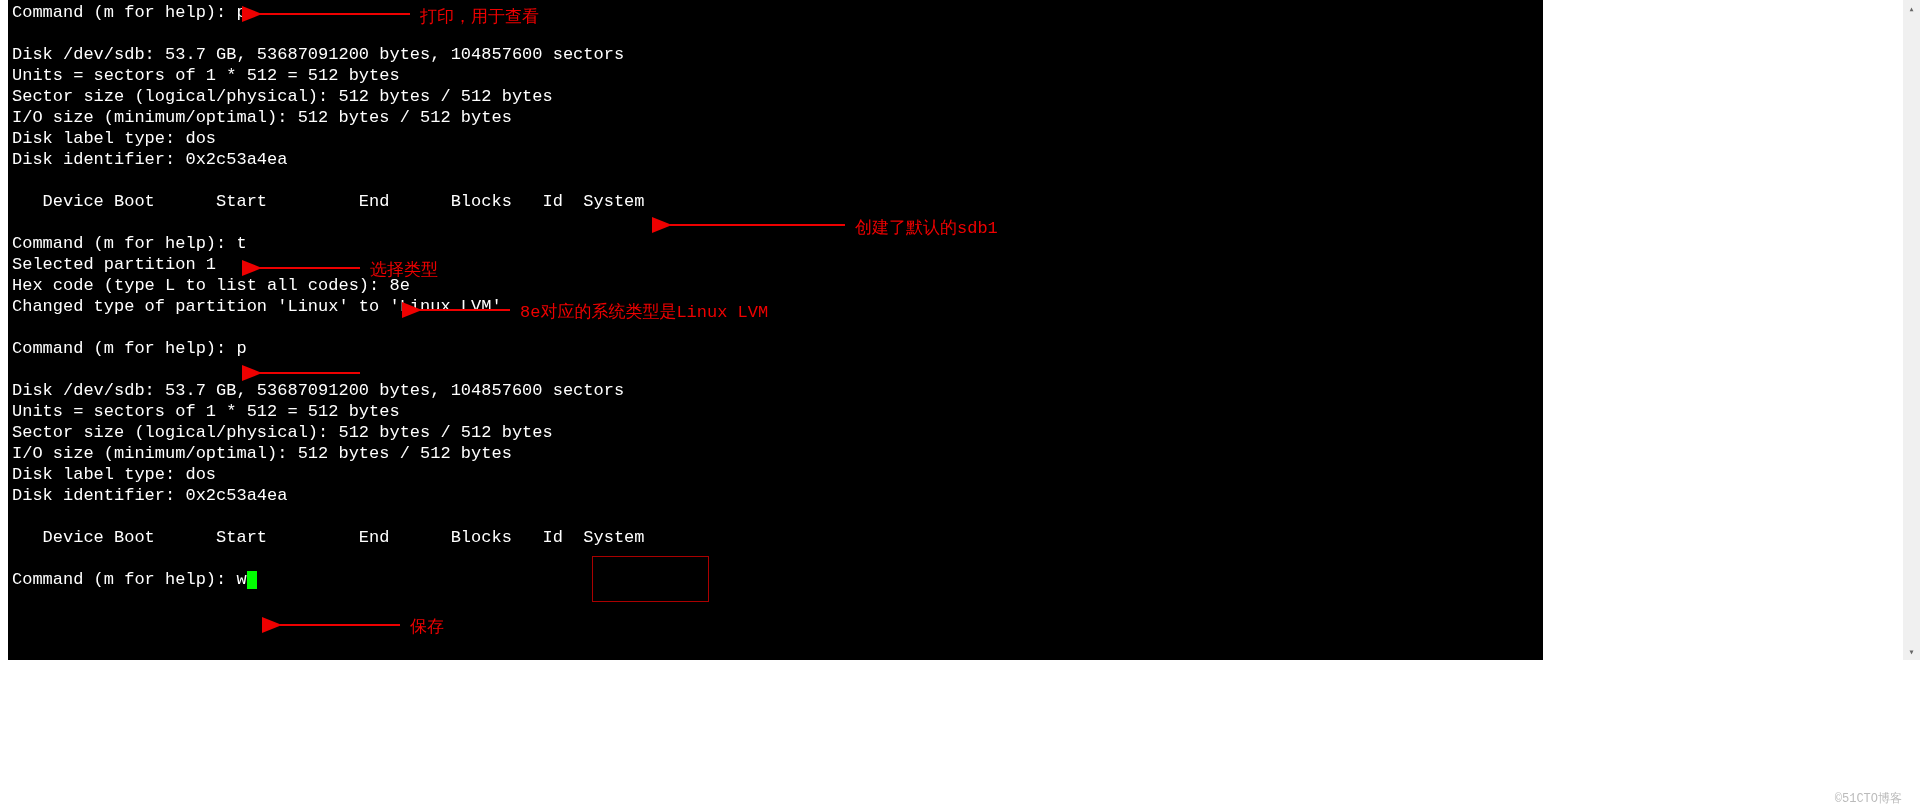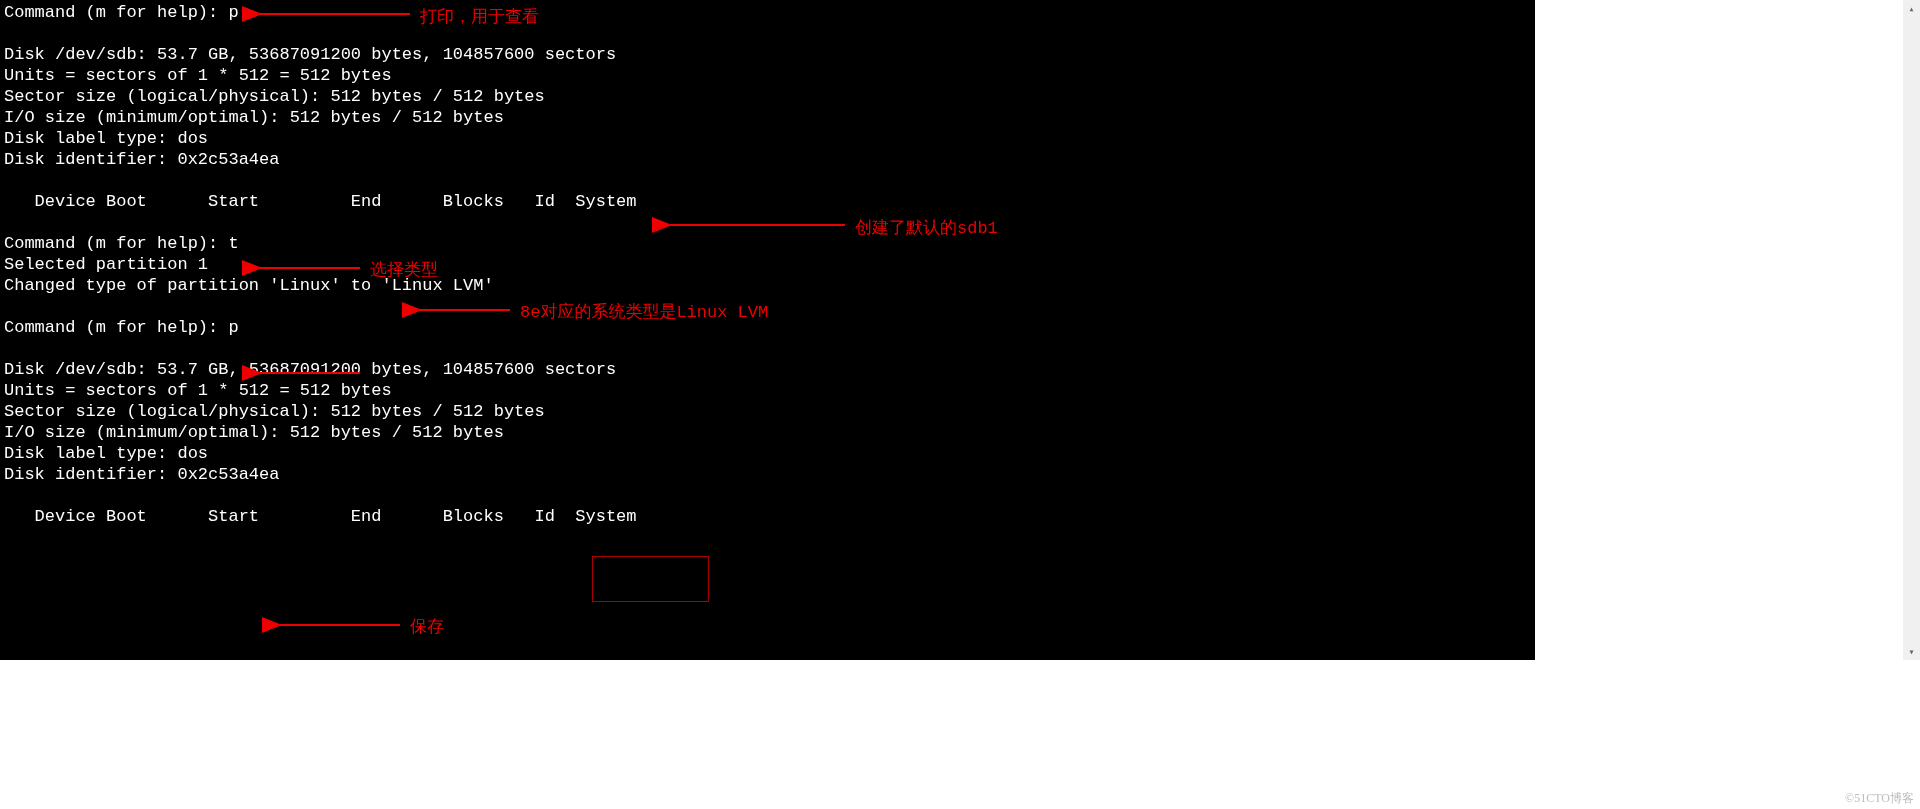--- a/index.html
+++ b/index.html
@@ -1,56 +1,58 @@
 <!DOCTYPE html>
 <html><head>
 <meta charset="utf-8">
 <style>
   html,body{margin:0;padding:0;background:#fff;width:1920px;height:809px;overflow:hidden;font-family:"Courier New",monospace;}
-  .term{position:absolute;left:0;top:0;width:1535px;height:660px;background:#000;color:#fff;font-size:17px;line-height:21px;padding:2px 4px;box-sizing:border-box;}
+  .term{position:absolute;left:8px;top:0;width:1535px;height:660px;background:#000;color:#fff;font-size:17px;line-height:21px;padding:2px 4px;box-sizing:border-box;}
   pre{margin:0;font-family:inherit;white-space:pre;}
   .anno{position:absolute;color:#e00;font-size:17px;font-family:"Courier New","SimSun",monospace;pointer-events:none;}
   .arrow{stroke:#e00;stroke-width:2;fill:#e00;}
   .box{position:absolute;border:1px solid #a00;pointer-events:none;}
   .cursor{display:inline-block;width:10px;height:18px;background:#0f0;vertical-align:middle;}
   .scroll{position:absolute;right:0;top:0;width:17px;height:660px;background:#f0f0f0;}
   .scroll .up,.scroll .dn{position:absolute;left:0;width:17px;height:17px;background:#f0f0f0;display:flex;align-items:center;justify-content:center;color:#666;font-size:10px;}
   .scroll .up{top:0;} .scroll .dn{bottom:0;}
-  .wm{position:absolute;right:6px;bottom:2px;color:#bbb;font-size:12px;font-family:Liberation Serif, serif;}
+  .wm{position:absolute;right:18px;bottom:2px;color:#bbb;font-size:12px;font-family:Liberation Mono, monospace;}
 </style>
 </head>
 <body>
 
 <div class="term">
 <pre>Command (m for help): p</pre>
 <pre> </pre>
 <pre>Disk /dev/sdb: 53.7 GB, 53687091200 bytes, 104857600 sectors</pre>
 <pre>Units = sectors of 1 * 512 = 512 bytes</pre>
 <pre>Sector size (logical/physical): 512 bytes / 512 bytes</pre>
 <pre>I/O size (minimum/optimal): 512 bytes / 512 bytes</pre>
 <pre>Disk label type: dos</pre>
 <pre>Disk identifier: 0x2c53a4ea</pre>
 <pre> </pre>
 <pre>   Device Boot      Start         End      Blocks   Id  System</pre>
 <pre> </pre>
 <pre>Command (m for help): t</pre>
 <pre>Selected partition 1</pre>
+<pre>Hex code (type L to list all codes): 8e</pre>
 <pre>Changed type of partition 'Linux' to 'Linux LVM'</pre>
 <pre> </pre>
 <pre>Command (m for help): p</pre>
 <pre> </pre>
 <pre>Disk /dev/sdb: 53.7 GB, 53687091200 bytes, 104857600 sectors</pre>
 <pre>Units = sectors of 1 * 512 = 512 bytes</pre>
 <pre>Sector size (logical/physical): 512 bytes / 512 bytes</pre>
 <pre>I/O size (minimum/optimal): 512 bytes / 512 bytes</pre>
 <pre>Disk label type: dos</pre>
 <pre>Disk identifier: 0x2c53a4ea</pre>
 <pre> </pre>
 <pre>   Device Boot      Start         End      Blocks   Id  System</pre>
 <pre> </pre>
+<pre><span>Command (m for help): w</span><span class="cursor"></span></pre>
 </div>
 
 <div class="scroll">
   <div class="up">▴</div>
   <div class="dn">▾</div>
 </div>
 
 <svg style="position:absolute;left:0;top:0;width:1535px;height:660px;pointer-events:none">
   <defs>
     <marker id="ah" markerWidth="10" markerHeight="8" refX="1" refY="4" orient="auto">

